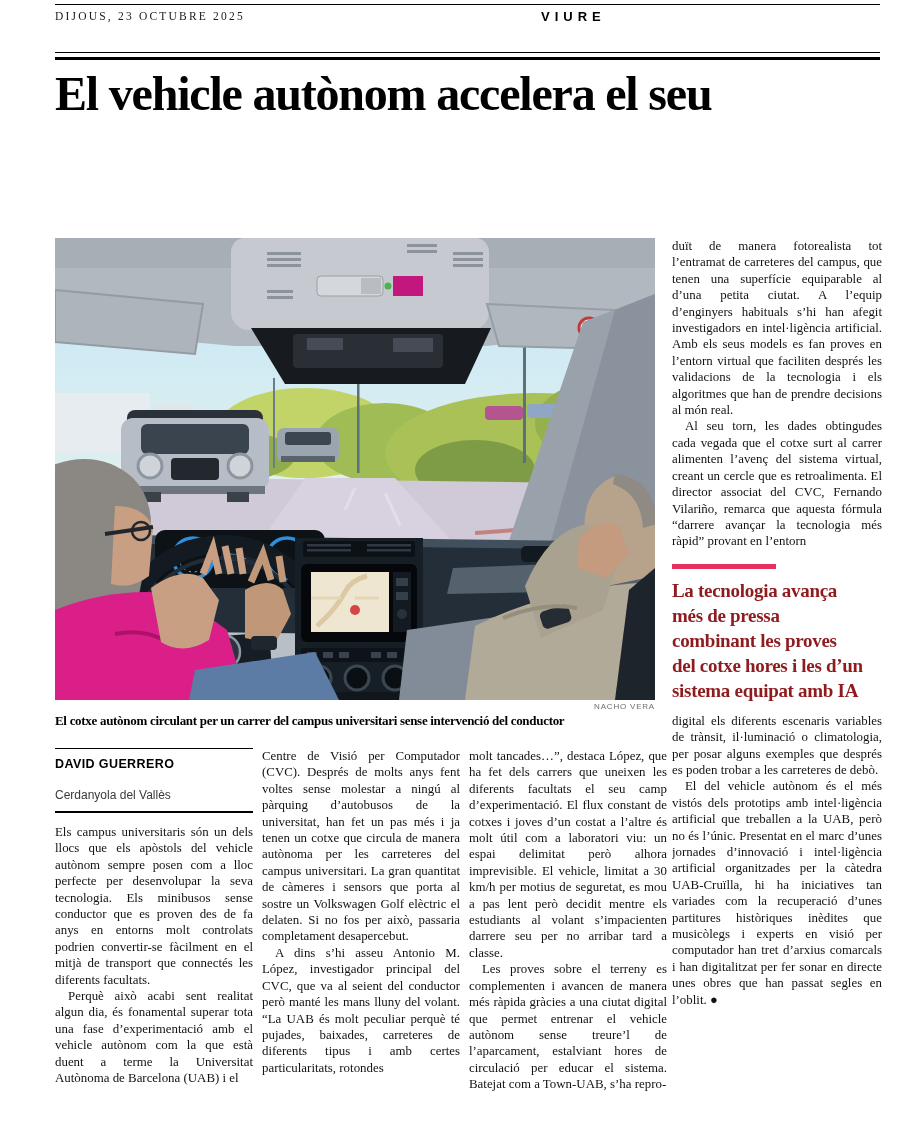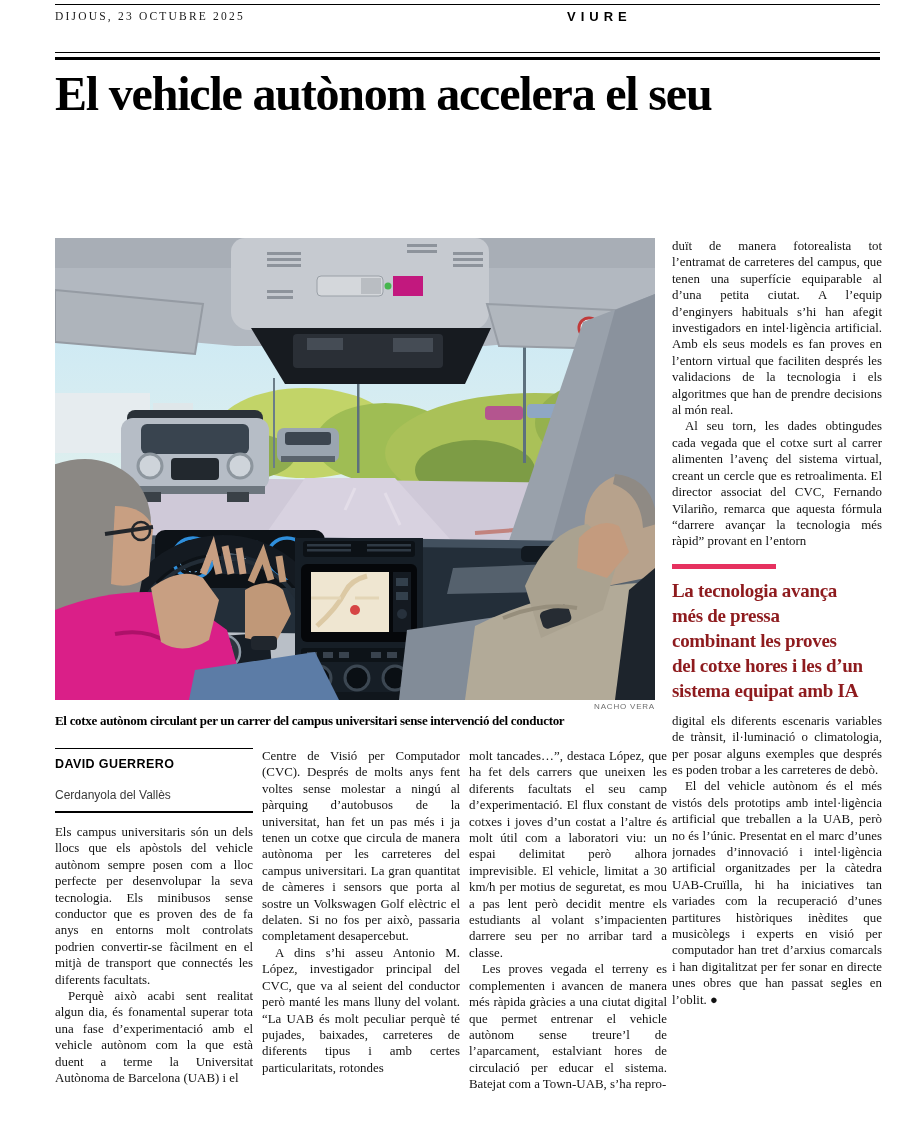--- a/index.html
+++ b/index.html
@@ -1,21 +1,21 @@
 <!DOCTYPE html>
 <html style="--subhead-red: #8e1b1e; --pull-quote-red: #8e1b1e; --quote-rule-pink: #e6315f;"><head>
 <meta charset="utf-8">
 <style>
   html,body{margin:0;padding:0;background:#ffffff;}
   .page{position:relative;width:902px;height:1117px;background:#ffffff;overflow:hidden;
         font-family:"Liberation Serif",serif;color:#111;border-radius:14px;}
   
   .top-rule{position:absolute;left:55px;top:4px;width:825px;height:1px;background:#000;}
   .date{position:absolute;left:55px;top:10px;font-size:11.5px;letter-spacing:2.2px;color:#1a1a1a;}
-  .section{position:absolute;left:567px;top:9px;font-family:"Liberation Sans",sans-serif;
+  .section{position:absolute;left:541px;top:9px;font-family:"Liberation Sans",sans-serif;
            font-weight:bold;font-size:13px;letter-spacing:5px;color:#000;}
   .headline-rule{position:absolute;left:55px;top:52px;width:825px;height:4px;
                  border-top:1px solid #000;border-bottom:3px solid #000;}
   
   .headline{position:absolute;left:55px;top:66px;width:832px;margin:0;font-weight:bold;
             font-size:48px;line-height:56px;letter-spacing:-1.2px;color:#000;}
   .hl{display:block;}
   .subhead{position:absolute;left:55px;top:184px;width:828px;font-style:italic;font-size:24px;
            color:var(--subhead-red,#8e1b1e);letter-spacing:-0.2px;}
   
@@ -238,21 +238,21 @@
     <p class="body indent">Perquè això acabi sent realitat algun dia, és fonamental superar tota una fase d’experimentació amb el vehicle autònom com la que està duent a terme la Universitat Autònoma de Barcelona (UAB) i el</p>
   </div>
 
   <div class="col col2">
     <p class="body">Centre de Visió per Computador (CVC). Després de molts anys fent voltes sense molestar a ningú al pàrquing d’autobusos de la universitat, han fet un pas més i ja tenen un cotxe que circula de manera autònoma per les carreteres del campus universitari. La gran quantitat de càmeres i sensors que porta al sostre un Volkswagen Golf elèctric el delaten. Si no fos per això, passaria completament desapercebut.</p>
     <p class="body indent">A dins s’hi asseu Antonio M. López, investigador principal del CVC, que va al seient del conductor però manté les mans lluny del volant. “La UAB és molt peculiar perquè té pujades, baixades, carreteres de diferents tipus i amb certes particularitats, rotondes</p>
   </div>
 
   <div class="col col3">
     <p class="body">molt tancades…”, destaca López, que ha fet dels carrers que uneixen les diferents facultats el seu camp d’experimentació. El flux constant de cotxes i joves d’un costat a l’altre és molt útil com a laboratori viu: un espai delimitat però alhora imprevisible. El vehicle, limitat a 30 km/h per motius de seguretat, es mou a pas lent però decidit mentre els estudiants al volant s’impacienten darrere seu per no arribar tard a classe.</p>
-    <p class="body indent">Les proves vegada el terreny es complementen i avancen de manera més ràpida gràcies a una ciutat digital que permet entrenar el vehicle autònom sense treure’l de l’aparcament, estalviant hores de circulació per educar el sistema. Batejat com a Town-UAB, s’ha repro-</p>
+    <p class="body indent">Les proves sobre el terreny es complementen i avancen de manera més ràpida gràcies a una ciutat digital que permet entrenar el vehicle autònom sense treure’l de l’aparcament, estalviant hores de circulació per educar el sistema. Batejat com a Town-UAB, s’ha repro-</p>
   </div>
 
   <div class="col col4">
     <p class="body">duït de manera fotorealista tot l’entramat de carreteres del campus, que tenen una superfície equiparable al d’una petita ciutat. A l’equip d’enginyers habituals s’hi han afegit investigadors en intel·ligència artificial. Amb els seus models es fan proves en l’entorn virtual que faciliten després les validacions de la tecnologia i els algoritmes que han de prendre decisions al món real.</p>
     <p class="body indent">Al seu torn, les dades obtingudes cada vegada que el cotxe surt al carrer alimenten l’avenç del sistema virtual, creant un cercle que es retroalimenta. El director associat del CVC, Fernando Vilariño, remarca que aquesta fórmula “darrere avançar la tecnologia més ràpid” provant en l’entorn</p>
     <div class="pullquote">
       <div class="pq-rule"></div>
       <div class="pq-line">La tecnologia avança</div>
       <div class="pq-line">més de pressa</div>
       <div class="pq-line">combinant les proves</div>

